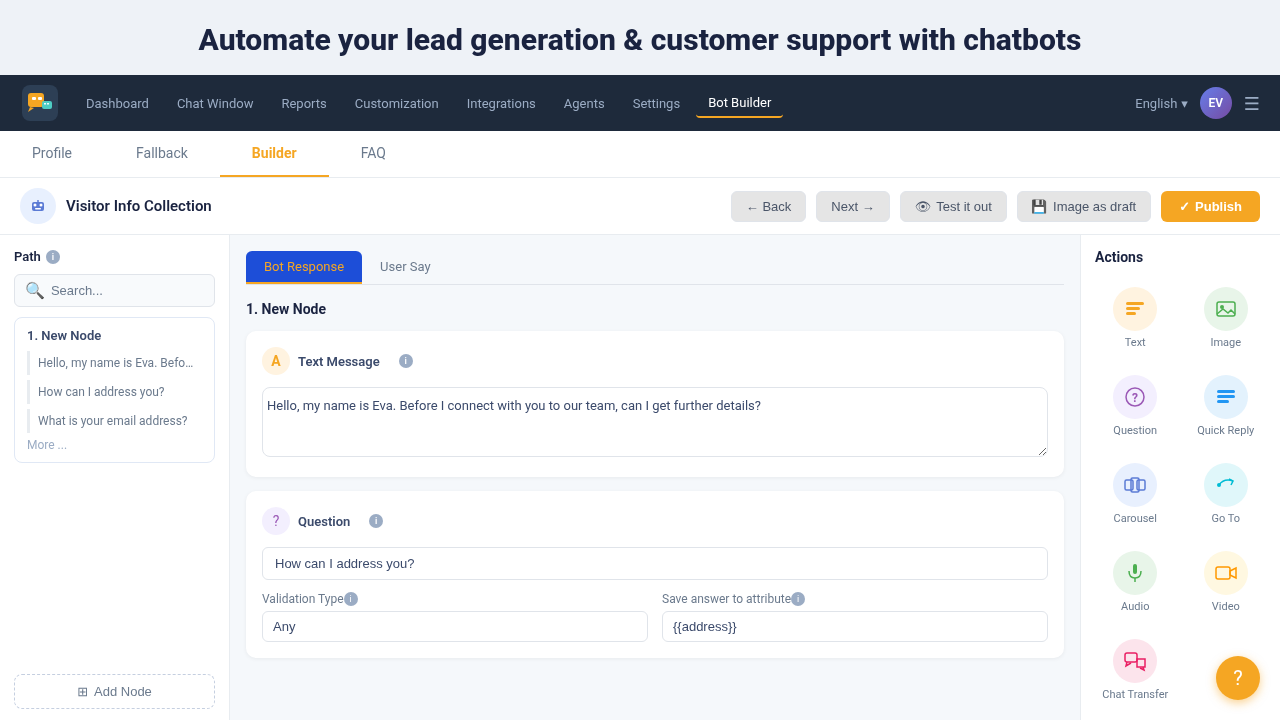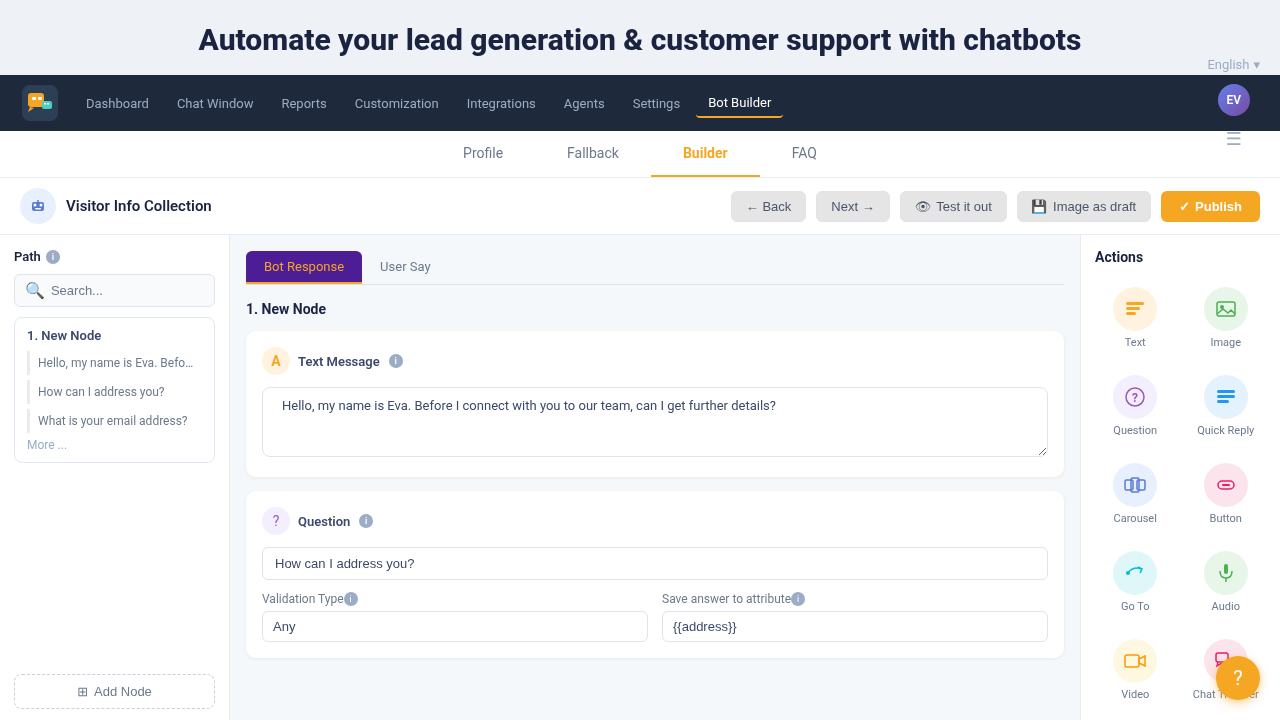--- a/index.html
+++ b/index.html
@@ -52,21 +52,20 @@
     }
     .nav-item.active {
       color: #fff;
       border-bottom: 2px solid #f5a623;
     }
     .navbar-right {
       margin-left: auto;
       display: flex;
       align-items: center;
       gap: 12px;
-      flex-direction: column;
     }
     .lang-btn {
       color: #9bacc4;
       font-size: 13px;
       display: flex;
       align-items: center;
       gap: 4px;
       cursor: pointer;
     }
     .avatar-circle {
@@ -84,21 +83,20 @@
     .menu-icon {
       color: #9bacc4;
       font-size: 18px;
       cursor: pointer;
     }
 
     
     .sub-tabs {
       background: #fff;
       display: flex;
-      justify-content: center;
       padding: 0;
       border-bottom: 1px solid #e8ecf0;
     }
     .sub-tab {
       padding: 14px 32px;
       font-size: 14px;
       color: #6b7a8d;
       cursor: pointer;
       border-bottom: 2px solid transparent;
     }
@@ -282,21 +280,21 @@
     .inner-tab {
       padding: 8px 18px;
       font-size: 13px;
       color: #6b7a8d;
       cursor: pointer;
       border-bottom: 2px solid transparent;
     }
     .inner-tab.active {
       color: #f5a623;
       border-bottom: 2px solid #f5a623;
-      background: #4c1d95;
+      background: #1d4ed8;
       border-top-left-radius: 6px;
       border-top-right-radius: 6px;
     }
 
     .node-number {
       font-size: 14px;
       font-weight: 700;
       color: #1a2340;
       display: flex;
       align-items: center;
@@ -325,27 +323,27 @@
       justify-content: center;
       font-size: 14px;
     }
     .card-icon.text-icon { background: #fff3e0; color: #f5a623; }
     .card-icon.question-icon { background: #f3effe; color: #9b59b6; }
     .card-label {
       font-size: 13px;
       font-weight: 600;
       color: #3b4a6b;
       display: flex;
-      gap: 9px;
+      gap: 19px;
     }
     .msg-textarea {
       width: 100%;
       border: 1px solid #e0e4ea;
       border-radius: 8px;
-      padding: 10px 19px;
+      padding: 10px 4px;
       font-size: 13px;
       color: #3b4a6b;
       resize: vertical;
       min-height: 70px;
       outline: none;
       font-family: inherit;
     }
 
     .form-row {
       display: flex;
@@ -684,29 +682,20 @@
         <div class="action-icon icon-carousel">
           <svg width="24" height="24" viewBox="0 0 24 24">
               <rect x="2" y="7" width="8" height="10" rx="1.5" fill="none" stroke="#5b7bd5" stroke-width="1.5"></rect>
               <rect x="8" y="5" width="8" height="14" rx="1.5" fill="none" stroke="#5b7bd5" stroke-width="1.5"></rect>
               <rect x="14" y="7" width="8" height="10" rx="1.5" fill="none" stroke="#5b7bd5" stroke-width="1.5"></rect>
             </svg>
         </div>
         <span class="action-label">Carousel</span>
       </div>
 
-      <div class="action-item">
-        <div class="action-icon icon-button">
-          <svg width="24" height="24" viewBox="0 0 24 24">
-              <rect x="4" y="8" width="16" height="8" rx="4" fill="none" stroke="#e91e63" stroke-width="1.5"></rect>
-              <rect x="8" y="11" width="8" height="2" rx="1" fill="#e91e63"></rect>
-            </svg>
-        </div>
-        <span class="action-label">Button</span>
-      </div>
 
       <div class="action-item">
         <div class="action-icon icon-goto">
           <svg width="24" height="24" viewBox="0 0 24 24">
               <path d="M5 12 Q10 5 19 8" stroke="#00bcd4" stroke-width="1.5" fill="none"></path>
               <path d="M15 6 L19 8 L17 12" fill="none" stroke="#00bcd4" stroke-width="1.5"></path>
               <circle cx="5" cy="12" r="2" fill="#00bcd4"></circle>
             </svg>
         </div>
         <span class="action-label">Go To</span>

